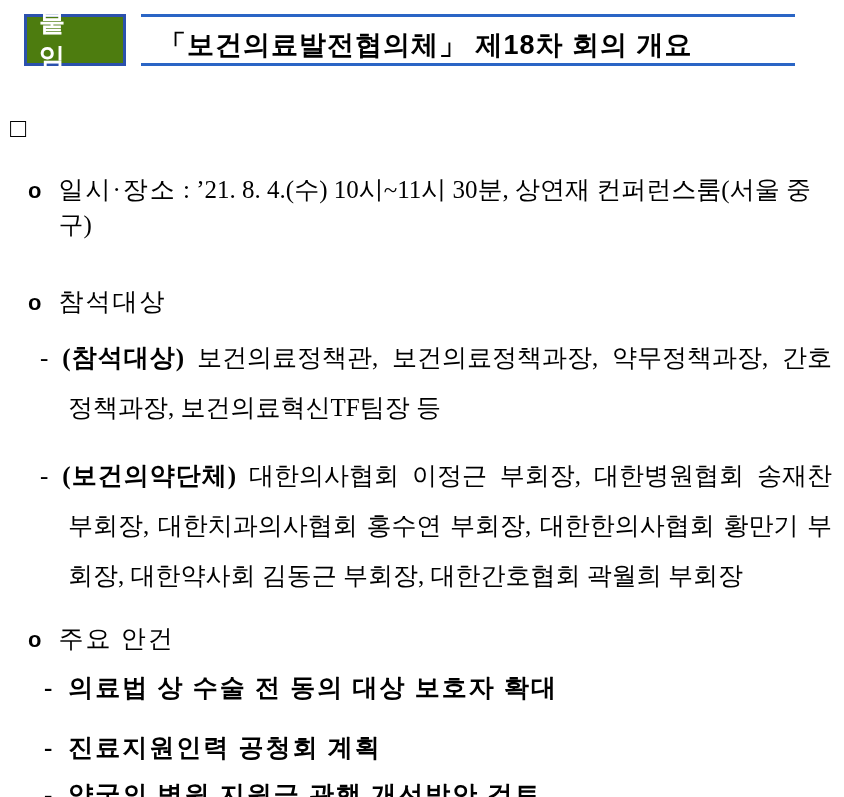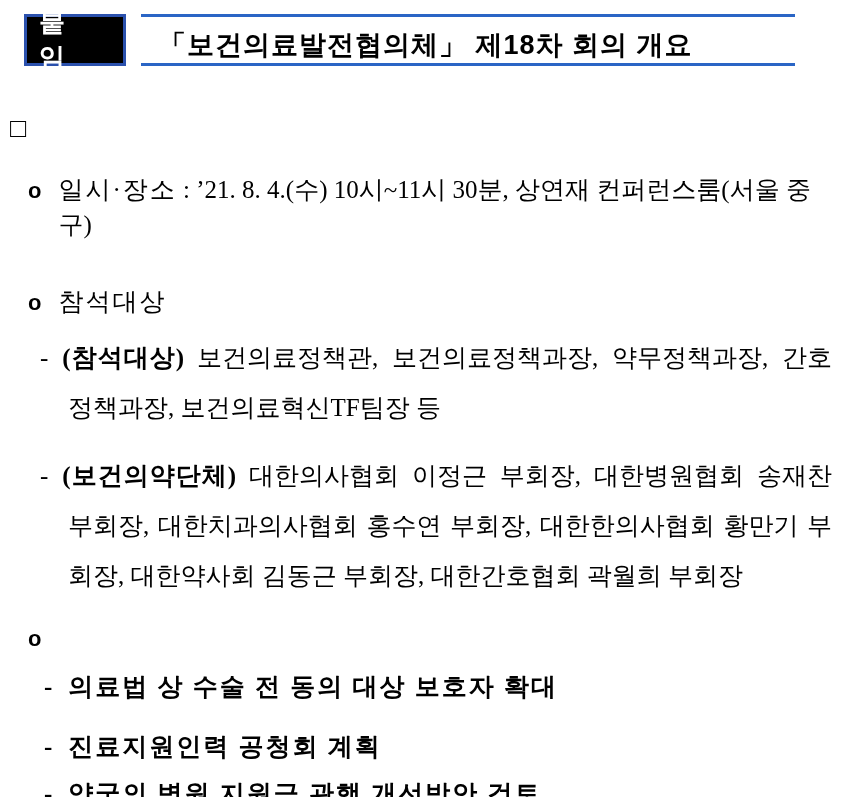--- a/index.html
+++ b/index.html
@@ -19,21 +19,21 @@
   }
   
   .header {
     display: flex;
     align-items: stretch;
     margin: 14px 49px 0 24px;
     height: 52px;
   }
   .badge {
     width: 102px;
-    background: #000000;
+    background: #4d7c0f;
     border: 3px solid #2b51ad;
     color: #ffffff;
     font-family: Liberation Serif, serif;
     font-weight: bold;
     font-size: 26px;
     letter-spacing: 12px;
     padding-left: 12px;
     display: flex;
     align-items: center;
     justify-content: center;
@@ -156,20 +156,21 @@
   <div class="group">
     <span class="dash">-</span><span class="org">(참석대상)</span><span>보건의료정책관,  보건의료정책과장,  약무정책과장, 간호정책과장, 보건의료혁신TF팀장 등</span>
   </div>
 
   <div class="group second">
     <span class="dash">-</span><span class="org">(보건의약단체)</span><span>대한의사협회 이정근 부회장, 대한병원협회 송재찬 부회장, 대한치과의사협회  홍수연  부회장,  대한한의사협회  황만기  부회장, 대한약사회 김동근 부회장, 대한간호협회 곽월희 부회장</span>
   </div>
 
   <div class="o-line agenda-line">
     <span class="o-marker">o</span>
+    <span class="o-label">주요 안건</span>
   </div>
 
   <div class="agenda-item">
     <span class="dash">-</span><span>의료법 상 수술 전 동의 대상 보호자 확대</span>
   </div>
   <div class="agenda-item first">
     <span class="dash">-</span><span>진료지원인력 공청회 계획</span>
   </div>
   <div class="agenda-item">
     <span class="dash">-</span><span>약국의 병원 지원금 관행 개선방안 검토</span>

